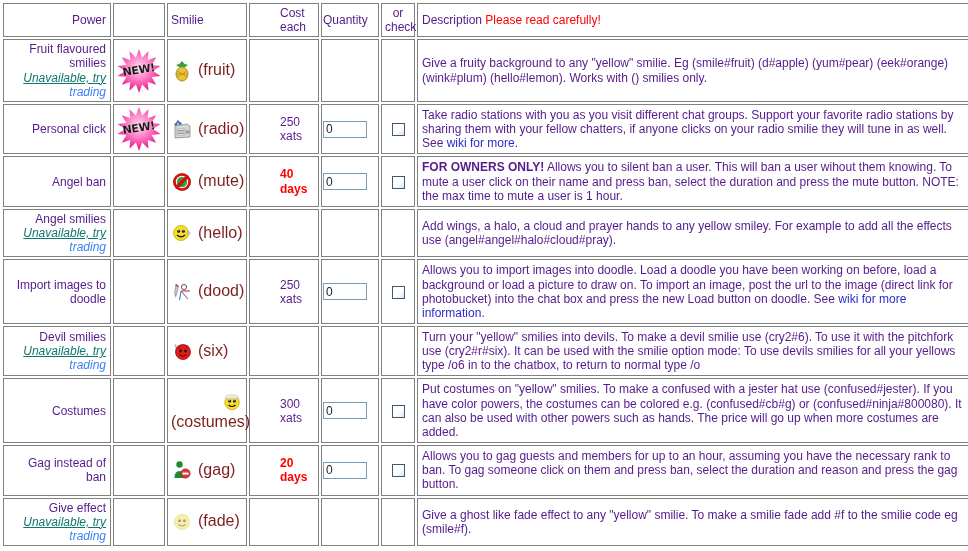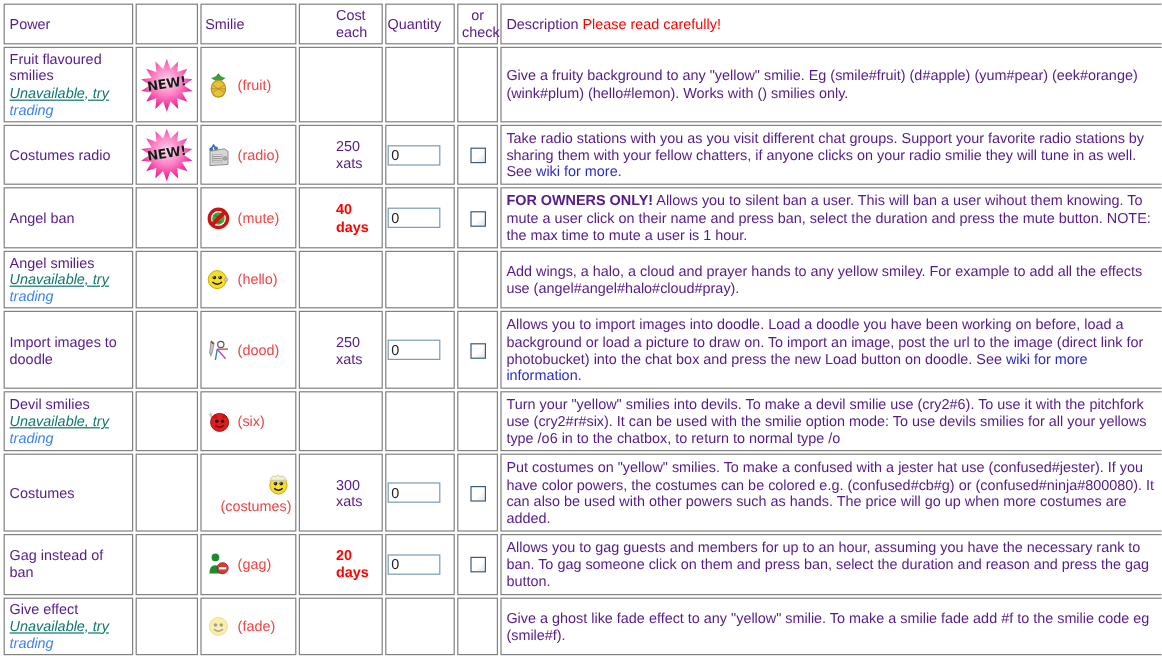--- a/index.html
+++ b/index.html
@@ -33,21 +33,21 @@
   }
   
   col.c-power   { width: 108px; }
   col.c-new     { width: 52px;  }
   col.c-smilie  { width: 80px;  }
   col.c-cost    { width: 70px;  }
   col.c-qty     { width: 58px;  }
   col.c-check   { width: 34px;  }
   col.c-desc    { width: 556px; }
 
-  td.power-cell  { vertical-align: middle; }
+  td.power-cell  { vertical-align: middle; text-align: right; }
   td.new-cell    { text-align: center; vertical-align: middle; padding: 0; }
   td.smilie-cell { vertical-align: middle; padding: 2px 3px; }
   td.cost-cell   { vertical-align: middle; padding-left: 30px; }
   td.qty-cell    { vertical-align: middle; padding: 2px 1px; }
   td.check-cell  { vertical-align: middle; text-align: center; padding: 2px 3px; }
   td.desc-cell   { vertical-align: middle; padding: 3px 4px; }
 
   .hdr td { vertical-align: middle; }
 
   .unavail {
@@ -106,21 +106,21 @@
     text-align: right;
   }
   .smilie-row.stacked .code { display: block; margin-top: 1px; }
   .smilie-icon {
     width: 22px;
     height: 22px;
     flex: 0 0 22px;
     display: inline-block;
     vertical-align: middle;
   }
-  .code { color: #ef4444; font-size: 12px; }
+  .code { color: #7f1d1d; font-size: 16px; }
 
   input.qty {
     width: 44px;
     height: 17px;
     box-sizing: border-box;
     border: 1px solid #7a9cb4;
     background: #ffffff;
     color: #222222;
     font-family: "Liberation Sans", sans-serif;
     font-size: 12px;
@@ -186,21 +186,21 @@
               </svg></span>
          <span class="code">(fruit)</span>
        </span>
      </td>
      <td class="cost-cell"></td>
      <td class="qty-cell"></td>
      <td class="check-cell"></td>
      <td class="desc-cell">Give a fruity background to any "yellow" smilie. Eg (smile#fruit) (d#apple) (yum#pear) (eek#orange) (wink#plum) (hello#lemon). Works with () smilies only.</td>
       </tr>
       <tr>
-        <td class="power-cell"><span>Costumes radio</span></td>
+        <td class="power-cell"><span>Personal click</span></td>
      <td class="new-cell"><span class="new-badge"><svg class="star" width="46" height="46" viewBox="0 0 46 46" xmlns="http://www.w3.org/2000/svg">
     <defs>
                 <radialGradient id="ng" cx="50%" cy="42%" r="62%">
       <stop offset="0%" stop-color="#ffd9ee"></stop>
                   <stop offset="45%" stop-color="#ff7ec4"></stop>
       <stop offset="100%" stop-color="#e6007e"></stop>
                 </radialGradient>
               </defs>
     <polygon points="23.0,1.0 26.1,9.4 32.5,3.2 31.7,12.1 40.2,9.3 35.6,16.9 44.4,18.1 37.0,23.0 44.4,27.9 35.6,29.1 40.2,36.7 31.7,33.9 32.5,42.8 26.1,36.6 23.0,45.0 19.9,36.6 13.5,42.8 14.3,33.9 5.8,36.7 10.4,29.1 1.6,27.9 9.0,23.0 1.6,18.1 10.4,16.9 5.8,9.3 14.3,12.1 13.5,3.2 19.9,9.4" fill="url(#ng)"></polygon>
             </svg><span class="label">NEW!</span></span></td>

